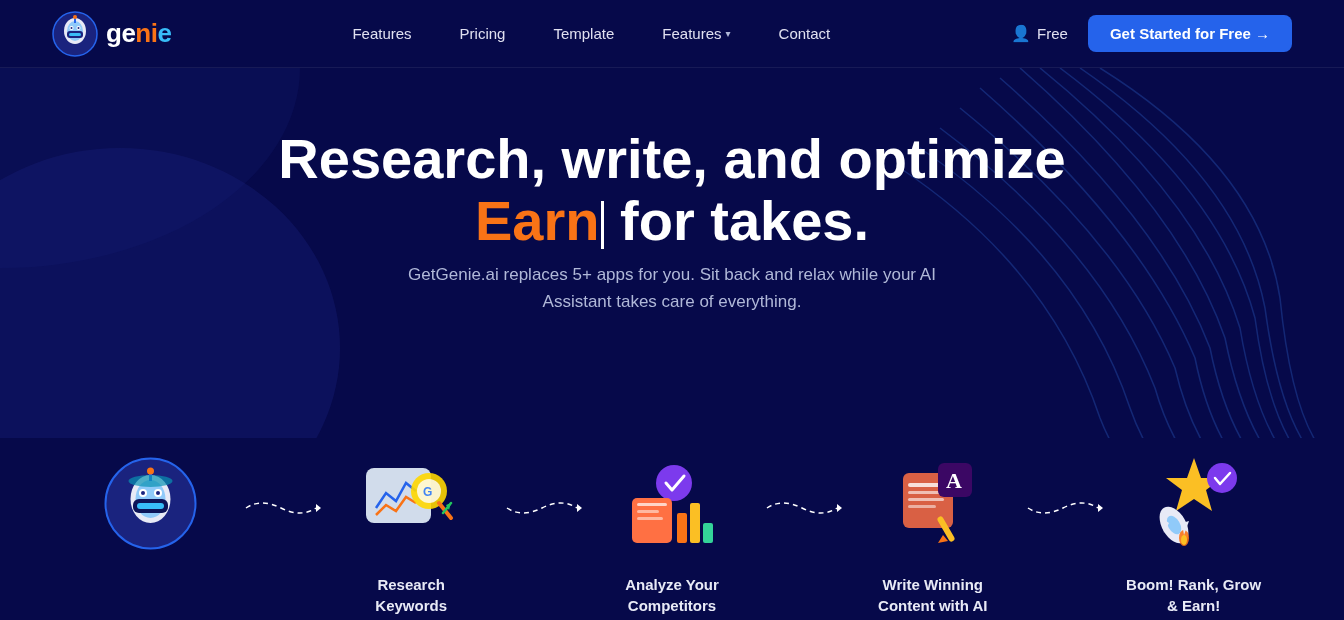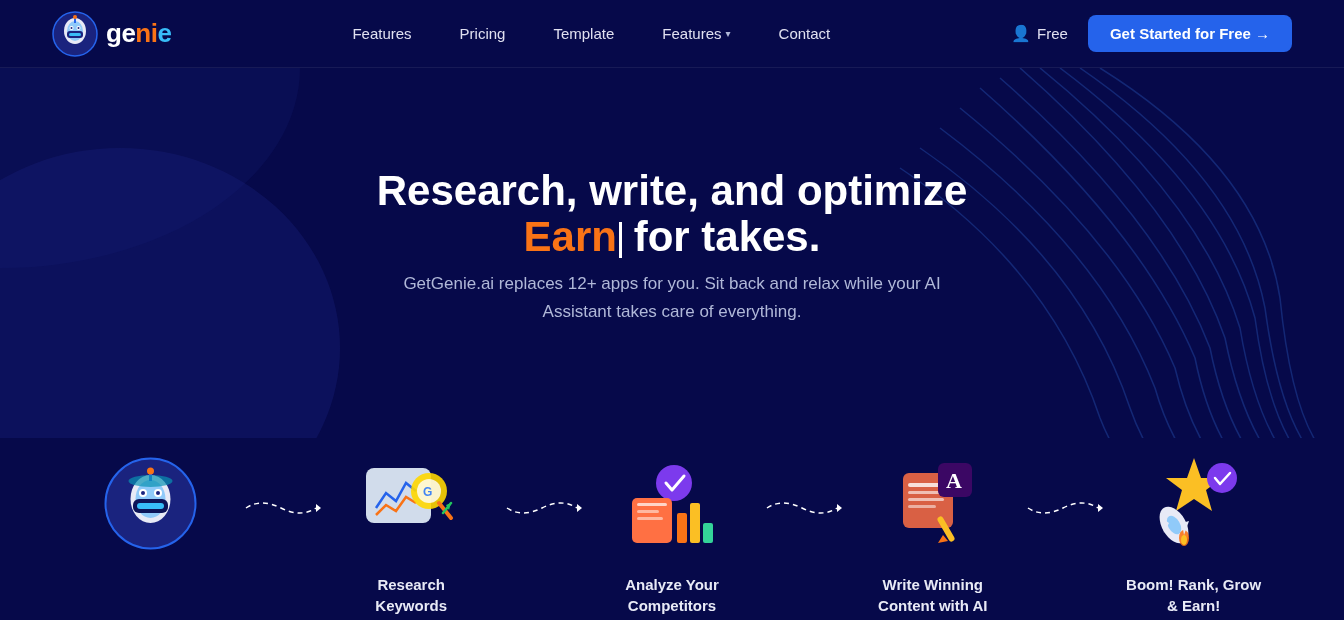--- a/index.html
+++ b/index.html
@@ -110,26 +110,25 @@
       position: absolute;
       top: 0; left: 0; right: 0; bottom: 0;
       pointer-events: none;
       z-index: 0;
     }
     .hero-content {
       position: relative;
       z-index: 2;
     }
     .hero-title {
-      font-size: 42px;
+      font-size: 56px;
       font-weight: 800;
       line-height: 1.1;
       margin-bottom: 10px;
       color: #fff;
-      margin-top: 40px;
     }
     .hero-title .highlight {
       color: #f97316;
     }
     .hero-title .cursor {
       display: inline-block;
       width: 3px;
       height: 0.85em;
       background: #fff;
       margin-left: 2px;
@@ -273,21 +272,21 @@
     </g>
 
     <ellipse cx="0" cy="0" rx="300" ry="200" fill="#1a237e" opacity="0.2"></ellipse>
   </svg>
 
   <div class="hero-content">
     <h1 class="hero-title">
       <span>Research, write, and optimize</span><br>
       <span class="highlight">Earn</span><span class="cursor"></span> <span>for takes.</span>
     </h1>
-    <p class="hero-subtitle">GetGenie.ai replaces 12+ apps for you. Sit back and relax while your AI Assistant takes care of everything.</p>
+    <p class="hero-subtitle">GetGenie.ai replaces 5+ apps for you. Sit back and relax while your AI Assistant takes care of everything.</p>
   </div>
 </section>
 
 <section class="steps-section">
 
   <div class="step">
     <div class="step-icon-wrap">
       <svg width="95" height="95" viewBox="0 0 95 95" fill="none" xmlns="http://www.w3.org/2000/svg">
         <circle cx="47.5" cy="47.5" r="45" fill="#1a237e" stroke="#2563eb" stroke-width="2"></circle>
         <ellipse cx="47.5" cy="43" rx="20" ry="24" fill="#e8eaf6"></ellipse>

